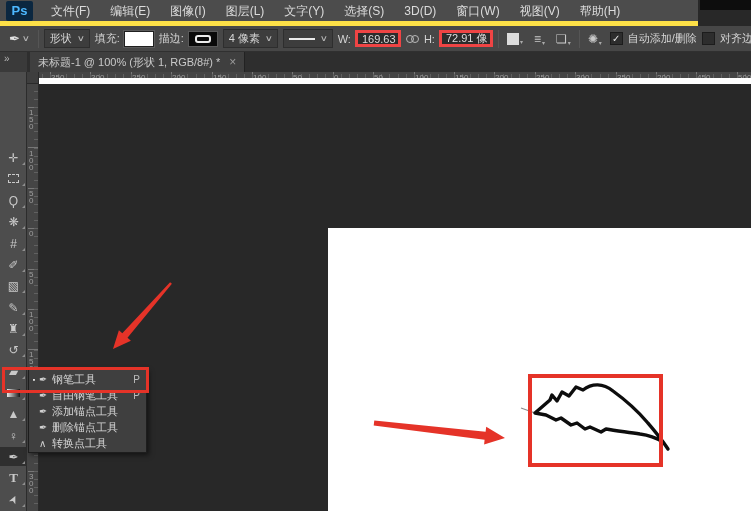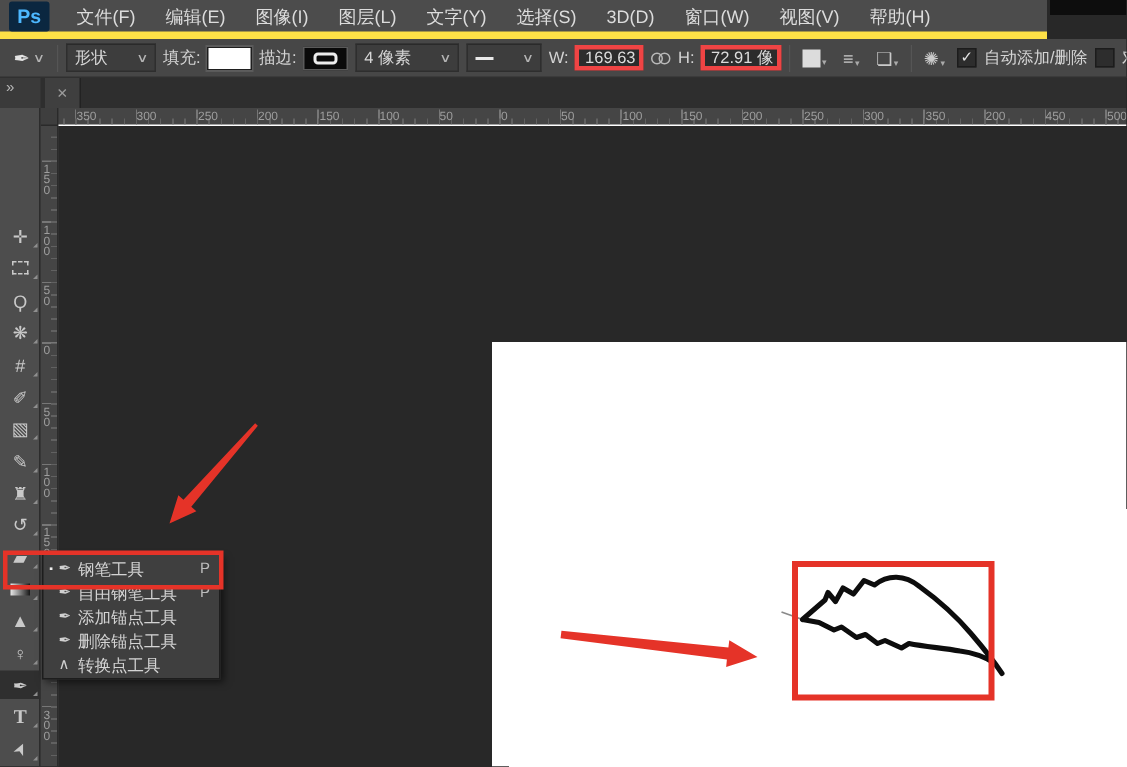--- a/index.html
+++ b/index.html
@@ -23,21 +23,21 @@
   
   .options-bar{position:absolute;left:0;top:26px;width:751px;height:26px;background:var(--opt);
     border-bottom:1px solid #303030;display:flex;align-items:center;padding:0 5px;gap:5px;
     font-size:11px;white-space:nowrap;z-index:3}
   .ob-sep{width:1px;height:18px;background:#383838;border-right:1px solid #555;flex:0 0 auto}
   .ob-group{display:flex;align-items:center;gap:4px;flex:0 0 auto}
   .tool-preset{display:flex;align-items:center;gap:3px;padding:2px 4px}
   .tool-preset .nib{font-size:13px;color:#e3e3e3}
   .chev{font-size:8px;color:#b5b5b5;transform:scaleX(1.4)}
   .dropdown{display:flex;align-items:center;justify-content:space-between;background:#3d3d3d;
-    border:1px solid #2e2e2e;border-top-color:#2a2a2a;height:19px;padding:0 5px;gap:20px;color:#d6d6d6}
+    border:1px solid #2e2e2e;border-top-color:#2a2a2a;height:19px;padding:0 5px;gap:6px;color:#d6d6d6}
   .dd-mode{width:60px}.dd-px{width:82px}.dd-line{width:50px}
   .line-sample{width:26px;height:2px;background:#e9e9e9}
   .swatch-fill{width:30px;height:16px;background:#fff;border:1px solid #1f1f1f;outline:1px solid #5a5a5a}
   .swatch-stroke{width:30px;height:16px;background:#0a0a0a;border:1px solid #5a5a5a;
     display:flex;align-items:center;justify-content:center}
   .swatch-stroke i{display:block;width:16px;height:8px;border:2px solid #ececec;border-radius:3px}
   .field{background:var(--field);border:3px solid #ef4444;height:17px;padding:0 4px;display:flex;
     align-items:center;color:#dcdcdc;font-size:11px}
   .field.w{width:46px}.field.h{width:54px}
   .chain{display:inline-flex;align-items:center}
@@ -55,21 +55,21 @@
   .tools-cap{position:absolute;left:0;top:52px;width:27px;height:20px;background:#3a3a3a;color:#b5b5b5;
     font-size:10px;padding:1px 0 0 4px;letter-spacing:-1px;z-index:3}
   .doc-tab{position:absolute;left:30px;top:52px;height:20px;background:var(--tab);border-right:1px solid #222;
     display:flex;align-items:center;gap:9px;padding:0 8px;font-size:11px;color:#c9c9c9;z-index:3}
   .tab-close{color:#9a9a9a;font-size:12px;line-height:12px}
 
   
   .ruler-corner{position:absolute;left:27px;top:72px;width:12px;height:12px;background:#3e3e3e;
     border-right:1px solid #2a2a2a;border-bottom:1px solid #2a2a2a;z-index:2}
   .h-ruler{position:absolute;left:39px;top:72px;width:712px;height:12px;background:var(--ruler);
-    border-bottom:1px solid #ffffff;z-index:2;overflow:hidden}
+    border-bottom:6px solid #ffffff;z-index:2;overflow:hidden}
   .h-ruler .ticks{position:absolute;inset:0;
     background-image:repeating-linear-gradient(90deg,#616161 0 1px,transparent 1px 8.08px),
                      repeating-linear-gradient(90deg,#777 0 1px,transparent 1px 40.4px);
     background-size:100% 4px,100% 10px;background-repeat:no-repeat;
     background-position:3px 100%,11px 100%}
   .h-ruler .lab{position:absolute;top:1px;font-size:8px;color:var(--ruler-num);letter-spacing:0}
   .v-ruler{position:absolute;left:27px;top:84px;width:12px;height:427px;background:var(--ruler);
     border-right:1px solid #2b2b2b;z-index:2;overflow:hidden}
   .v-ruler .ticks{position:absolute;inset:0;
     background-image:repeating-linear-gradient(180deg,#616161 0 1px,transparent 1px 8.08px),
@@ -195,20 +195,21 @@
     <span>✓</span>
   </span>
   <span class="ob-label">自动添加/删除</span>
   <span class="cb"></span>
   <span class="ob-label">对齐边缘</span>
 </div>
 
 <div class="tab-bar"></div>
 <div class="tools-cap">»</div>
 <div class="doc-tab">
+  <span>未标题-1 @ 100% (形状 1, RGB/8#) *</span>
   <span class="tab-close">×</span>
 </div>
 
 <div class="pasteboard"></div>
 <div class="canvas"></div>
 
 <svg class="leaf-svg" width="160" height="110" viewBox="515 370 160 110">
   <path d="M521 408 L535 413" stroke="#8a8a8a" stroke-width="1.2" fill="none"></path>
   <path d="M535 413 L550 400 L552 395 L557 401 L562 392 L569 396 L576 387 L583 390
            C592 383 603 383 613 391 C624 399 636 409 647 422 C653 429 660 437 668 449

